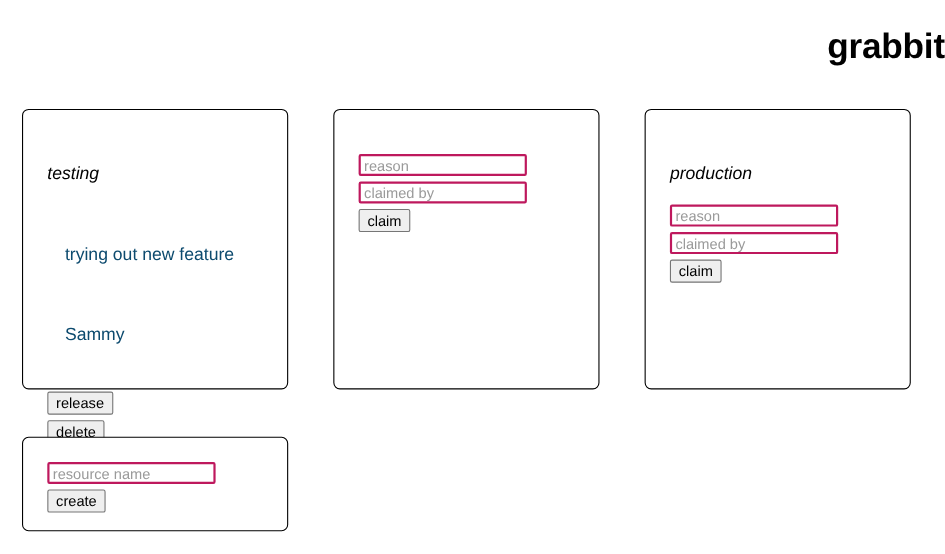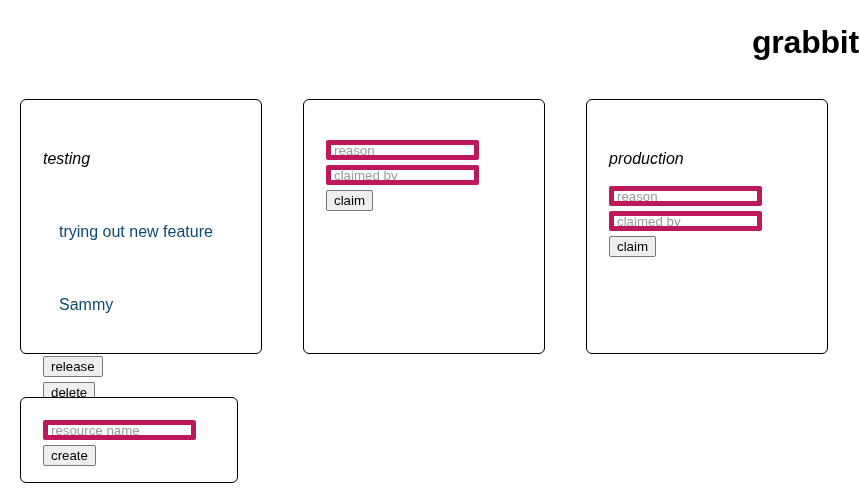--- a/index.html
+++ b/index.html
@@ -75,21 +75,21 @@
   .text-input {
     box-sizing: border-box;
     display: block;
     width: 153px;
     height: 20px;
     font-family: "Liberation Sans", sans-serif;
     font-size: 13.3px;
     line-height: 18px;
     padding: 1px 3px;
     margin: 0 0 5px 0;
-    border: 5px solid #be185d;
+    border: 2px solid #be185d;
     border-radius: 2px;
     background: #ffffff;
     color: #000000;
     outline: none;
   }
   .text-input::placeholder {
     color: #9a9a9a;
     opacity: 1;
   }
 
@@ -115,21 +115,21 @@
 
   .btn-group-top {
     padding-top: 25px;
   }
 
   .create-card {
     position: absolute;
     top: 397px;
     left: 20px;
     box-sizing: border-box;
-    width: 218px;
+    width: 242px;
     height: 86px;
     border: 1px solid #000000;
     border-radius: 6px;
     background: #ffffff;
   }
 
   .create-inner {
     padding: 22px;
   }
   .create-inner .text-input {

